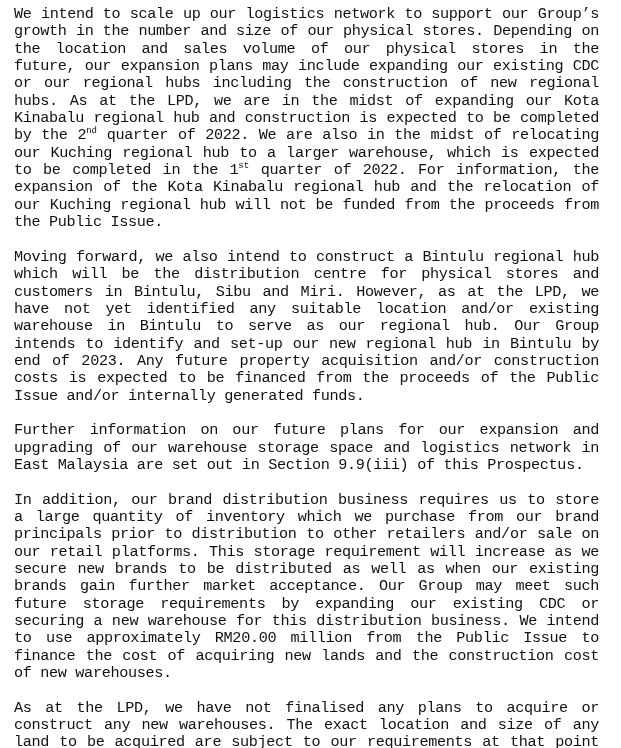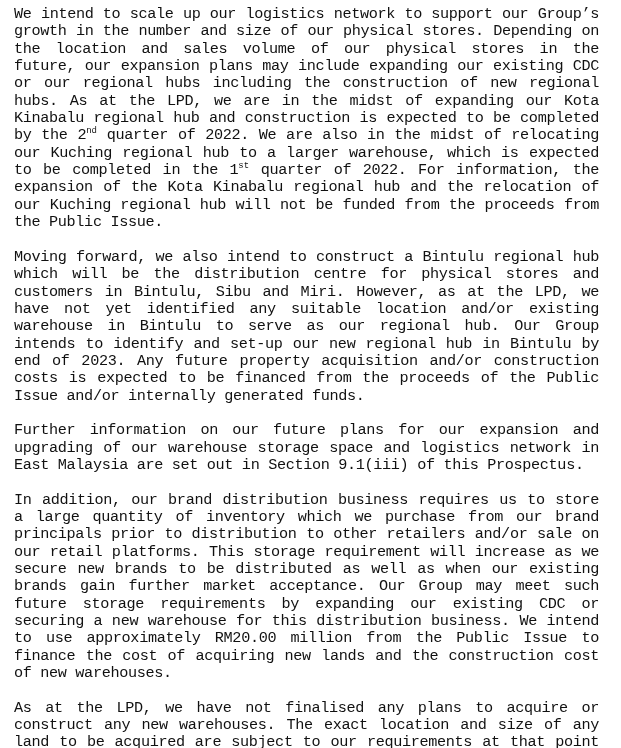--- a/index.html
+++ b/index.html
@@ -25,21 +25,21 @@
 <body>
 
 <div class="page">
   <p class="para">
     <span>We intend to scale up our logistics network to support our Group’s growth in the number and size of our physical stores. Depending on the location and sales volume of our physical stores in the future, our expansion plans may include expanding our existing CDC or our regional hubs including the construction of new regional hubs. As at the LPD, we are in the midst of expanding our Kota Kinabalu regional hub and construction is expected to be completed by the 2</span><sup>nd</sup><span> quarter of 2022. We are also in the midst of relocating our Kuching regional hub to a larger warehouse, which is expected to be completed in the 1</span><sup>st</sup><span> quarter of 2022. For information, the expansion of the Kota Kinabalu regional hub and the relocation of our Kuching regional hub will not be funded from the proceeds from the Public Issue.</span>
   </p>
   <p class="para">
     <span>Moving forward, we also intend to construct a Bintulu regional hub which will be the distribution centre for physical stores and customers in Bintulu, Sibu and Miri. However, as at the LPD, we have not yet identified any suitable location and/or existing warehouse in Bintulu to serve as our regional hub. Our Group intends to identify and set-up our new regional hub in Bintulu by end of 2023. Any future property acquisition and/or construction costs is expected to be financed from the proceeds of the Public Issue and/or internally generated funds.</span>
   </p>
   <p class="para">
-    <span>Further information on our future plans for our expansion and upgrading of our warehouse storage space and logistics network in East Malaysia are set out in Section 9.1(iii) of this Prospectus.</span>
+    <span>Further information on our future plans for our expansion and upgrading of our warehouse storage space and logistics network in East Malaysia are set out in Section 9.9(iii) of this Prospectus.</span>
   </p>
   <p class="para">
     <span>In addition, our brand distribution business requires us to store a large quantity of inventory which we purchase from our brand principals prior to distribution to other retailers and/or sale on our retail platforms. This storage requirement will increase as we secure new brands to be distributed as well as when our existing brands gain further market acceptance. Our Group may meet such future storage requirements by expanding our existing CDC or securing a new warehouse for this distribution business. We intend to use approximately RM20.00 million from the Public Issue to finance the cost of acquiring new lands and the construction cost of new warehouses.</span>
   </p>
   <p class="para">
     <span>As at the LPD, we have not finalised any plans to acquire or construct any new warehouses. The exact location and size of any land to be acquired are subject to our requirements at that point in time and is dependent on other local factors such as price and availability. Any shortfall in the allocated proceeds to fund the acquisition of land and construction of warehouses will be funded via internally generated funds and/or bank borrowings.</span>
   </p>
 </div>
 
 </body></html>

